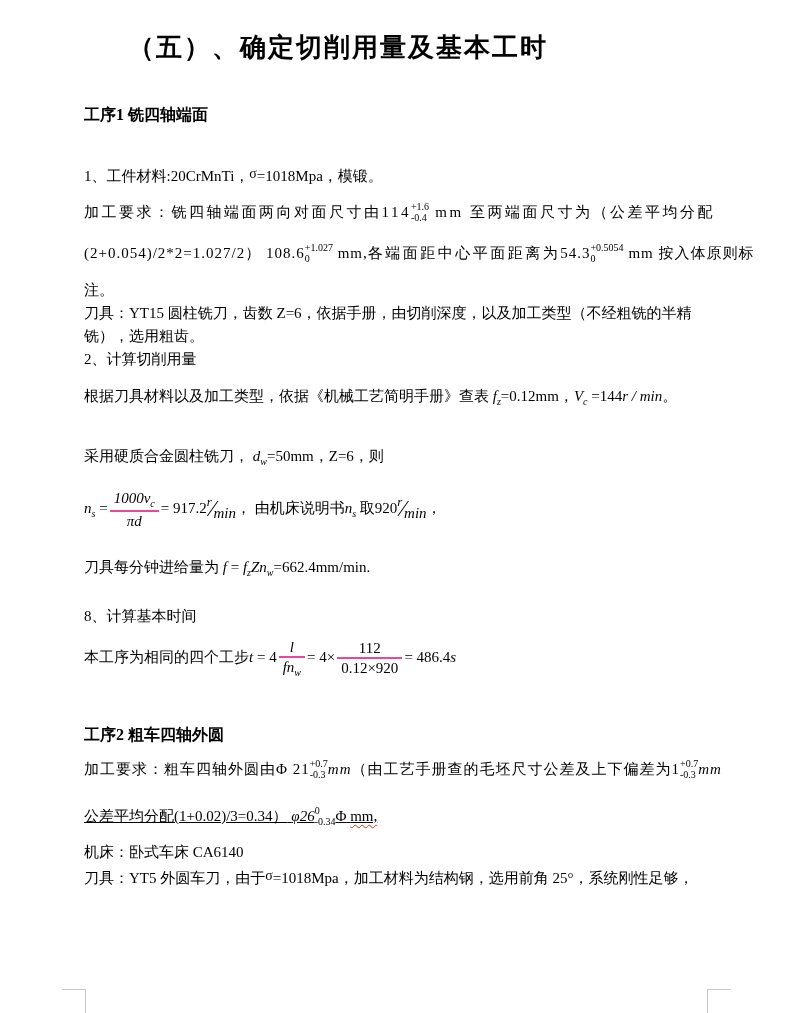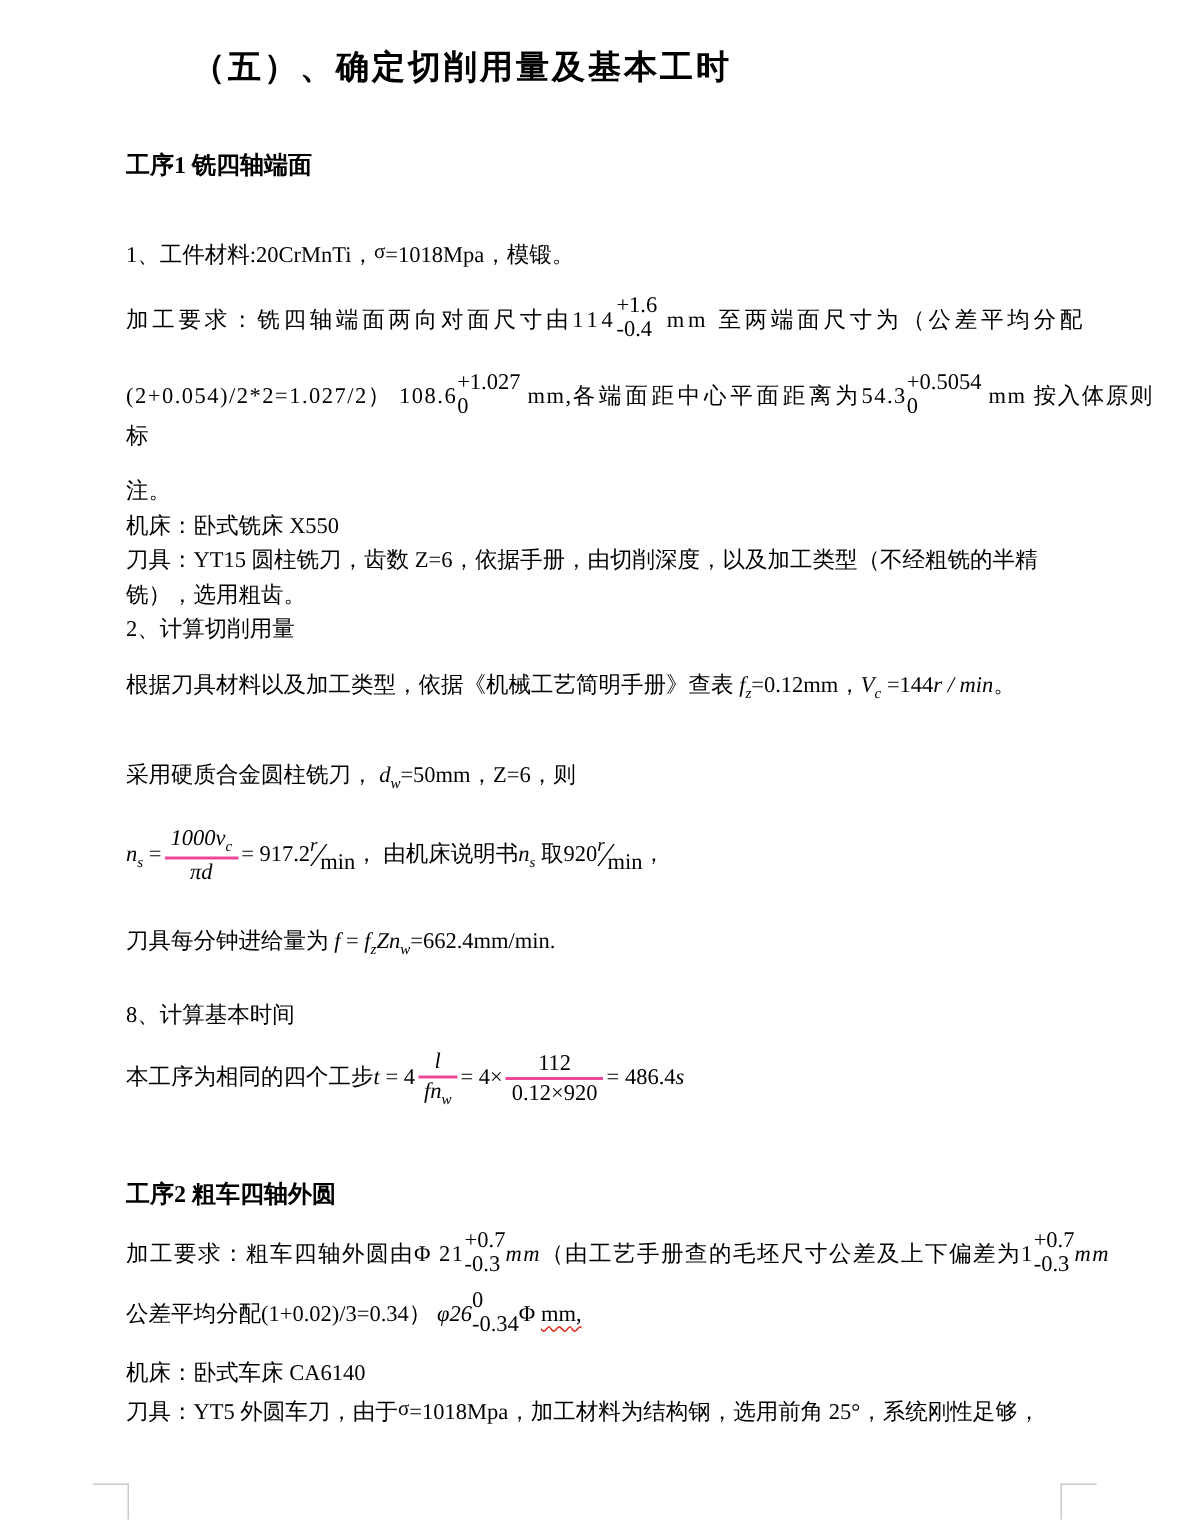--- a/index.html
+++ b/index.html
@@ -3,44 +3,44 @@
 <meta charset="utf-8">
 <style>
   html,body { margin:0; padding:0; }
   body {
     width:791px; height:1013px; background:#ffffff; color:#000;
     position:relative; overflow:hidden;
     font-family:"Liberation Serif","DejaVu Serif",serif;
   }
   .content { padding:30px 18px 0 84px; }
   .doc-title {
-    font-size:22px; font-weight:bold; margin:0 0 0 44px; letter-spacing:2px;
+    font-size:26px; font-weight:bold; margin:0 0 0 44px; letter-spacing:2px;
     font-family:Liberation Sans, sans-serif;
   }
   .proc-heading { font-size:16px; font-weight:bold; margin:0; }
   p.line { font-size:15px; margin:0; line-height:23px; }
   .sp1 { letter-spacing:2.5px; }
   .sp2 { letter-spacing:1px; }
   .it { font-style:italic; }
   sub { font-size:10px; font-style:italic; }
   
   .tol { display:inline-block; vertical-align:-0.45em; line-height:1.1;
-         font-size:15px; letter-spacing:0; text-align:left; font-style:normal; }
+         font-size:10px; letter-spacing:0; text-align:left; font-style:normal; }
   .tol span { display:block; }
   
   .frac { display:inline-block; vertical-align:middle; text-align:center;
           line-height:1.2; margin:0 2px; }
   .frac .fnum { display:block; border-bottom:2px solid #ec4899; padding:0 4px; }
   .frac .fden { display:block; padding:0 4px; }
   .formula-line { font-size:15px; margin:0; }
   
   .sfrac { display:inline-block; letter-spacing:0; }
   .sfrac .sf-top { font-style:italic; vertical-align:0.55em; font-size:0.85em; }
   .sfrac .sf-slash { font-size:1.5em; vertical-align:-0.15em; margin:0 -1px; }
-  .sfrac .sf-bot { vertical-align:-0.35em; }
+  .sfrac .sf-bot { vertical-align:-0.35em;font-style:italic; }
   .sigma { vertical-align:0.2em; font-size:14px; }
   .spellcheck-wavy { text-decoration:underline wavy #e03020 1px; text-underline-offset:3px; }
   
   .corner { position:absolute; width:23px; height:24px; }
   .corner-left  { left:62px;  top:989px; border-top:1px solid #c9c9c9; border-right:1px solid #c9c9c9; }
   .corner-right { left:707px; top:989px; border-top:1px solid #c9c9c9; border-left:1px solid #c9c9c9; }
 </style>
 </head>
 <body>
 
@@ -50,21 +50,20 @@
 
   <h2 class="proc-heading" style="margin-top:40px;">工序1 铣四轴端面</h2>
 
   <p class="line" style="margin-top:36px;"><span>1、工件材料:20CrMnTi，</span><span class="sigma">σ</span><span>=1018Mpa，模锻。</span></p>
 
   <p class="line sp1" style="margin-top:13px;"><span>加工要求：铣四轴端面两向对面尺寸由</span><span>114</span><span class="tol"><span>+1.6</span><span>-0.4</span></span><span> mm 至两端面尺寸为（公差平均分配</span></p>
 
   <p class="line sp2" style="margin-top:18px;"><span>(2+0.054)/2*2=1.027/2）</span> <span>108.6</span><span class="tol"><span>+1.027</span><span>0</span></span> <span>mm,</span><span class="sp1">各端面距中心平面距离为</span><span>54.3</span><span class="tol"><span>+0.5054</span><span>0</span></span> <span>mm 按入体原则标</span></p>
 
   <p class="line" style="margin-top:14px;">注。</p>
-  <p class="line">机床：卧式铣床 X550</p>
   <p class="line">刀具：YT15 圆柱铣刀，齿数 Z=6，依据手册，由切削深度，以及加工类型（不经粗铣的半精</p>
   <p class="line">铣），选用粗齿。</p>
   <p class="line">2、计算切削用量</p>
 
   <p class="line" style="margin-top:14px;"><span>根据刀具材料以及加工类型，依据《机械工艺简明手册》查表</span> <span class="it">f</span><sub>z</sub><span>=0.12mm，</span><span class="it">V</span><sub>c</sub> <span>=144</span><span class="it">r / min</span><span>。</span></p>
 
   <p class="line" style="margin-top:32px;"><span>采用硬质合金圆柱铣刀，</span> <span class="it">d</span><sub>w</sub><span>=50mm，Z=6，则</span></p>
 
   <p class="formula-line" style="margin-top:16px;"><span class="it">n</span><sub>s</sub> <span>=</span><span class="frac"><span class="fnum"><span class="it">1000v</span><sub>c</sub></span><span class="fden it">πd</span></span><span>= 917.2</span><span class="sfrac"><span class="sf-top">r</span><span class="sf-slash">⁄</span><span class="sf-bot">min</span></span><span>， 由机床说明书</span><span class="it">n</span><sub>s</sub> <span>取920</span><span class="sfrac"><span class="sf-top">r</span><span class="sf-slash">⁄</span><span class="sf-bot">min</span></span><span>，</span></p>
 
@@ -73,21 +72,21 @@
 
   <p class="line" style="margin-top:21px;">8、计算基本时间</p>
 
   <p class="formula-line" style="margin-top:10px;"><span>本工序为相同的四个工步</span><span class="it">t</span> <span>= 4</span><span class="frac"><span class="fnum it">l</span><span class="fden"><span class="it">fn</span><sub>w</sub></span></span><span>= 4×</span><span class="frac"><span class="fnum">112</span><span class="fden">0.12×920</span></span><span>= 486.4</span><span class="it">s</span></p>
 
   <h2 class="proc-heading" style="margin-top:46px;">工序2 粗车四轴外圆</h2>
 
 
   <p class="line sp2" style="margin-top:12px;"><span>加工要求：粗车四轴外圆由Φ</span> <span>21</span><span class="tol"><span>+0.7</span><span>-0.3</span></span><span class="it">mm</span><span>（由工艺手册查的毛坯尺寸公差及上下偏差为</span><span>1</span><span class="tol"><span>+0.7</span><span>-0.3</span></span><span class="it">mm</span></p>
 
-  <p class="line" style="margin-top:7px;"><span>公差平均分配(1+0.02)/3=0.34）</span> <span class="it">φ26</span><span class="tol"><span>0</span><span>-0.34</span></span><span>Φ</span> <span class="spellcheck-wavy">mm,</span></p>
+  <p class="line" style="margin-top:24px;text-decoration:underline;"><span>公差平均分配(1+0.02)/3=0.34）</span> <span class="it">φ26</span><span class="tol"><span>0</span><span>-0.34</span></span><span>Φ</span> <span class="spellcheck-wavy">mm,</span></p>
 
   <p class="line" style="margin-top:13px;">机床：卧式车床 CA6140</p>
 
   <p class="line"><span>刀具：YT5 外圆车刀，由于</span><span class="sigma">σ</span><span>=1018Mpa，加工材料为结构钢，选用前角 25°，系统刚性足够，</span></p>
 
 </div>
 
 <div class="corner corner-left"></div>
 <div class="corner corner-right"></div>
 

